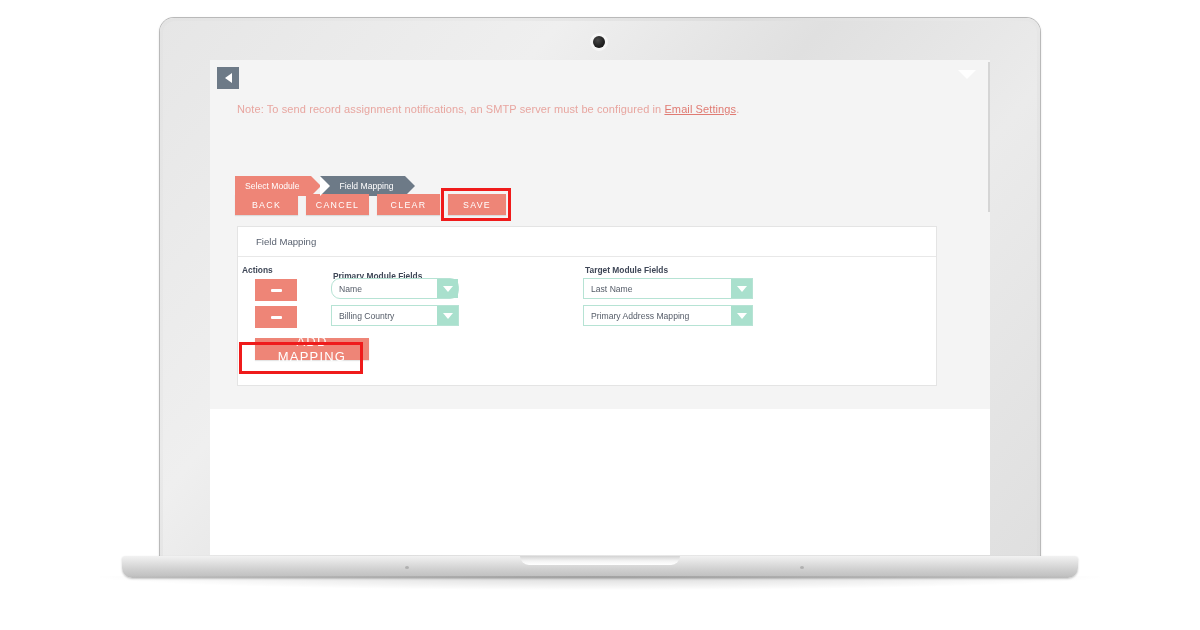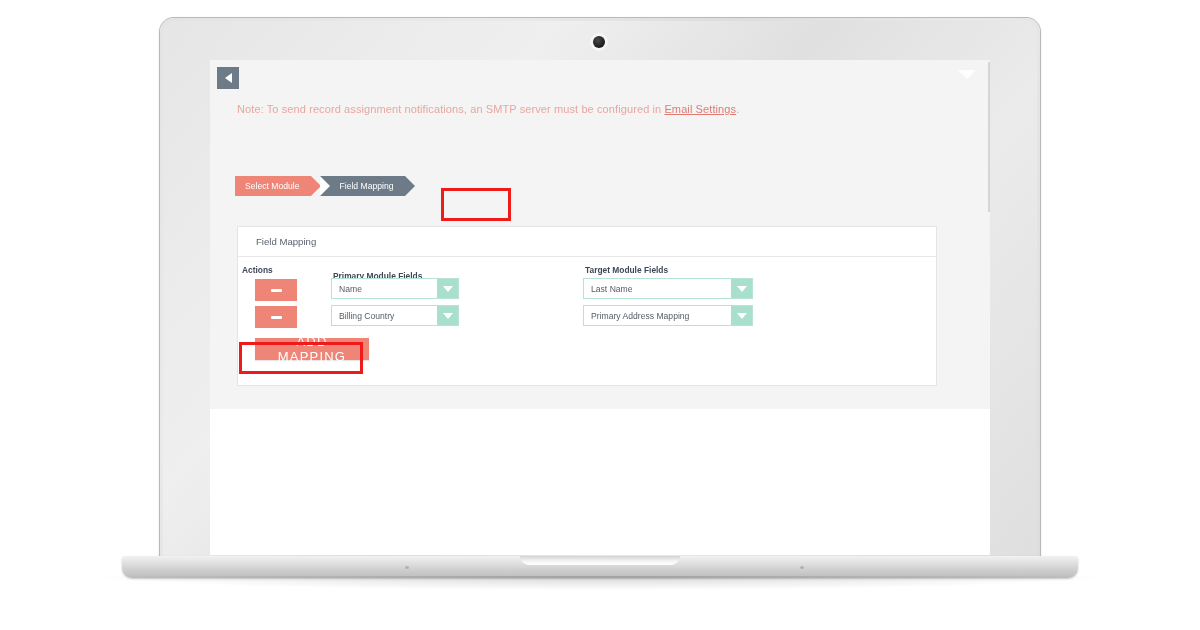--- a/index.html
+++ b/index.html
@@ -156,21 +156,21 @@
     flex:1;display:flex;align-items:center;padding-left:7px;
     font-size:8.6px;color:#555c68;white-space:nowrap;overflow:hidden;
   }
   .sel .arrow{
     width:21px;background:#a9e0cd;display:flex;align-items:center;justify-content:center;
   }
   .sel .arrow i{
     width:0;height:0;border-left:5px solid transparent;border-right:5px solid transparent;
     border-top:6px solid #ffffff;display:block;
   }
-  .sel.p1{left:93px;top:13px;width:128px;}
+  .sel.p1{left:93px;top:13px;width:128px;border-radius:9px;}
   .sel.p2{left:93px;top:40px;width:128px;}
   .sel.t1{left:345px;top:13px;width:170px;}
   .sel.t2{left:345px;top:40px;width:170px;}
 
   .add-btn{
     position:absolute;left:17px;top:73px;width:114px;height:22px;background:#ee8577;
     color:#ffffff;border:none;font-family:inherit;font-size:13px;letter-spacing:1.2px;
     display:flex;align-items:center;justify-content:center;cursor:pointer;
     box-shadow:0 1px 1px rgba(0,0,0,.10);
   }
@@ -211,20 +211,26 @@
 
       <div class="crumbs">
         <div class="crumb c1">
           <span class="lbl">Select Module</span>
         </div>
         <div class="crumb c2">
           <span class="lbl">Field Mapping</span>
         </div>
       </div>
 
+      <div class="toolbar">
+        <button class="tb-btn">BACK</button>
+        <button class="tb-btn">CANCEL</button>
+        <button class="tb-btn">CLEAR</button>
+        <button class="tb-btn save">SAVE</button>
+      </div>
       <div class="hl-save"></div>
 
       <div class="card">
         <div class="card-head">
           <div class="t">Field Mapping</div>
         </div>
 
         <div class="cols">
           <div class="col-h a">Actions</div>
           <div class="col-h p">Primary Module Fields</div>

